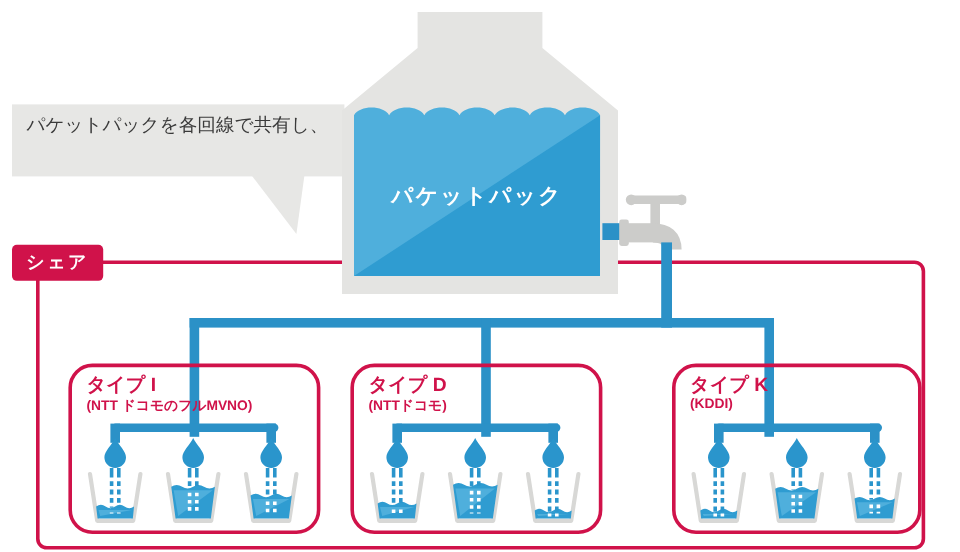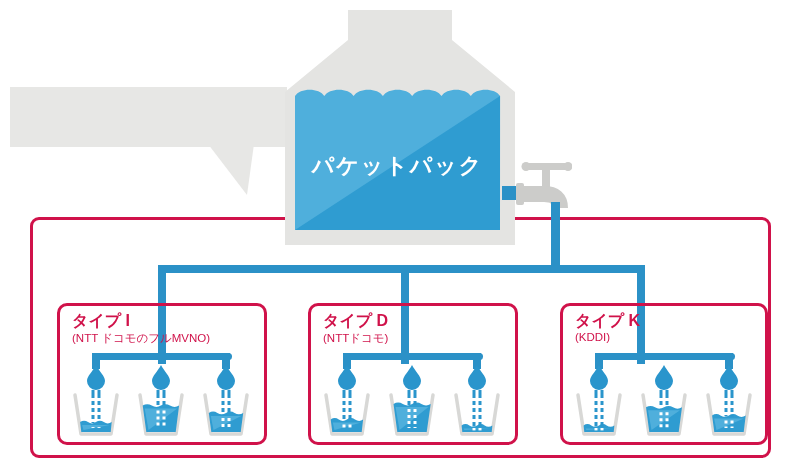--- a/index.html
+++ b/index.html
@@ -17,52 +17,54 @@
   .share-badge{left:10px;top:204px;width:76px;height:30px;background:var(--accent-red);border-radius:4px;
     color:#fff;font-weight:bold;font-size:15px;line-height:30px;text-align:center;letter-spacing:2px;}
 
   
   .bubble{left:10px;top:87px;width:277px;height:60px;background:var(--bubble-gray);
     color:var(--text-dark);font-size:15.5px;line-height:26px;padding:5px 0 0 12px;box-sizing:border-box;}
   .bubble-tail{left:200px;top:140px;width:60px;height:60px;}
 
   
   .tank-svg{left:283px;top:5px;width:235px;height:242px;}
-  .tank-label{left:295px;top:151px;width:205px;text-align:center;color:#fff;font-weight:bold;font-size:22px;letter-spacing:2px;}
+  .tank-label{left:295px;top:151px;width:205px;text-align:center;color:#fff;font-weight:bold;font-size:18px;letter-spacing:2px;}
 
   
   .pipe-stub{left:502px;top:186px;width:16px;height:14px;background:var(--pipe-blue);}
   .faucet-svg{left:500px;top:158px;width:72px;height:56px;}
   .water-column{left:551px;top:202px;width:9px;height:71px;background:var(--pipe-blue);}
 
   
   .main-line{left:158px;top:265px;width:487px;height:8px;background:var(--pipe-blue);}
   .feed{width:8px;top:265px;height:99px;background:var(--pipe-blue);}
   .feed-i{left:158px;} .feed-d{left:401px;} .feed-k{left:637px;}
 
   
-  .type-box{top:303px;width:210px;height:142px;border:3px solid var(--accent-red);border-radius:10px;box-sizing:border-box;}
+  .type-box{top:303px;width:210px;height:142px;border:3px solid var(--accent-red);border-radius:20px;box-sizing:border-box;}
   .type-box .title{position:absolute;left:12px;top:5px;color:var(--accent-red);font-weight:bold;font-size:16px;}
-  .type-box .subtitle{position:absolute;left:12px;top:25px;color:var(--accent-red);font-weight:normal;font-size:11.5px;}
-  .box-i{left:57px;} .box-d{left:308px;padding-left:28px;} .box-k{left:560px;width:208px;}
+  .type-box .subtitle{position:absolute;left:12px;top:25px;color:var(--accent-red);font-weight:bold;font-size:11.5px;}
+  .box-i{left:57px;} .box-d{left:292px;padding-left:28px;} .box-k{left:560px;width:208px;}
   .manifold{position:absolute;left:33px;top:47px;width:139px;height:7px;background:var(--pipe-blue);border-radius:3.5px;}
   .stub{position:absolute;top:47px;width:8px;height:16px;background:var(--pipe-blue);}
   .stub-l{left:32px;} .stub-r{left:162px;}
   .cup-slot{position:absolute;top:56px;width:56px;height:78px;}
   .cup-slot svg{width:100%;height:100%;display:block;}
   .slot-0{left:8px;} .slot-1{left:73px;} .slot-2{left:138px;}
 </style>
 </head>
 <body>
 
 <div class="stage">
 
   <div class="abs share-frame"></div>
+  <div class="abs share-badge">シェア</div>
 
   <div class="abs bubble">
+    <div>パケットパックを各回線で共有し、</div>
   </div>
   <svg class="abs bubble-tail" viewBox="0 0 60 60">
     <polygon points="8,4 54,4 47,55" style="fill:var(--bubble-gray)"></polygon>
   </svg>
 
   <svg class="abs tank-svg" viewBox="0 0 235 242">
     <path d="M65,5 H169 V35 L232,87 V240 H2 V87 L65,35 Z" style="fill:var(--tank-gray)"></path>
     <path d="M12,91 c5,-8.5 24.3,-8.5 29.3,0 c5,-8.5 24.3,-8.5 29.3,0 c5,-8.5 24.3,-8.5 29.3,0 c5,-8.5 24.3,-8.5 29.3,0 c5,-8.5 24.3,-8.5 29.3,0 c5,-8.5 24.3,-8.5 29.3,0 c5,-8.5 24.3,-8.5 29.3,0 L217,225 L12,225 Z" style="fill:var(--water-light)"></path>
     <path d="M217,91 L217,225 L12,225 Z" style="fill:var(--water-dark)"></path>
   </svg>

